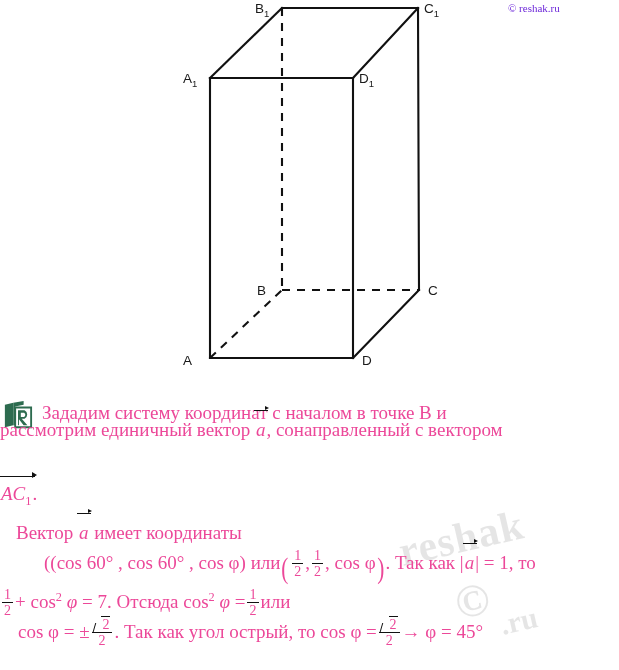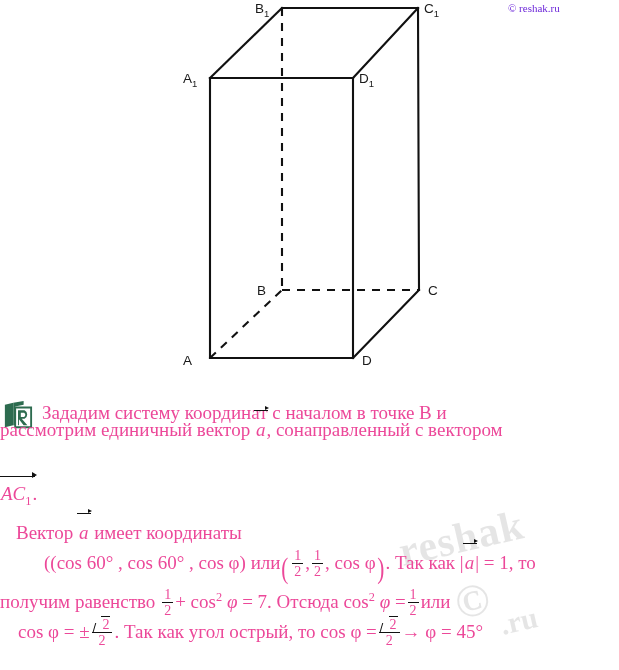--- a/index.html
+++ b/index.html
@@ -282,21 +282,20 @@
     <span>имеет координаты</span>
   </div>
 
   <div class="para p6">
     <span class="mup">((cos 60° , cos 60° , cos φ) или</span><span class="bigparen">(</span><span class="frac"><span class="num">1</span><span class="den">2</span></span><span class="mup">,</span><span class="frac"><span class="num">1</span><span class="den">2</span></span><span class="mup">, cos φ</span><span class="bigparen">)</span><span class="mup">. Так как</span>
     <span class="mup">|</span><span class="vec">a</span><span class="mup">|</span>
     <span class="mup">= 1, то</span>
   </div>
 
   <div class="para p7">
-    <span>получим равенство</span>
     <span class="frac"><span class="num">1</span><span class="den">2</span></span><span>+ cos</span><sup class="s">2</sup>
     <span class="mi">φ</span><span> = 7. Отсюда cos</span><sup class="s">2</sup>
     <span class="mi">φ</span><span> =</span><span class="frac"><span class="num">1</span><span class="den">2</span></span><span>или</span>
   </div>
 
   <div class="para p8">
     <span>cos φ = ±</span><span class="frac"><span class="num"><span class="sqrt"><span class="rad"></span><span class="bar">2</span></span></span><span class="den">2</span></span><span>. Так как угол острый, то cos φ =</span><span class="frac"><span class="num"><span class="sqrt"><span class="rad"></span><span class="bar">2</span></span></span><span class="den">2</span></span><span>→ φ = 45°</span>
   </div>
 
 </div>

